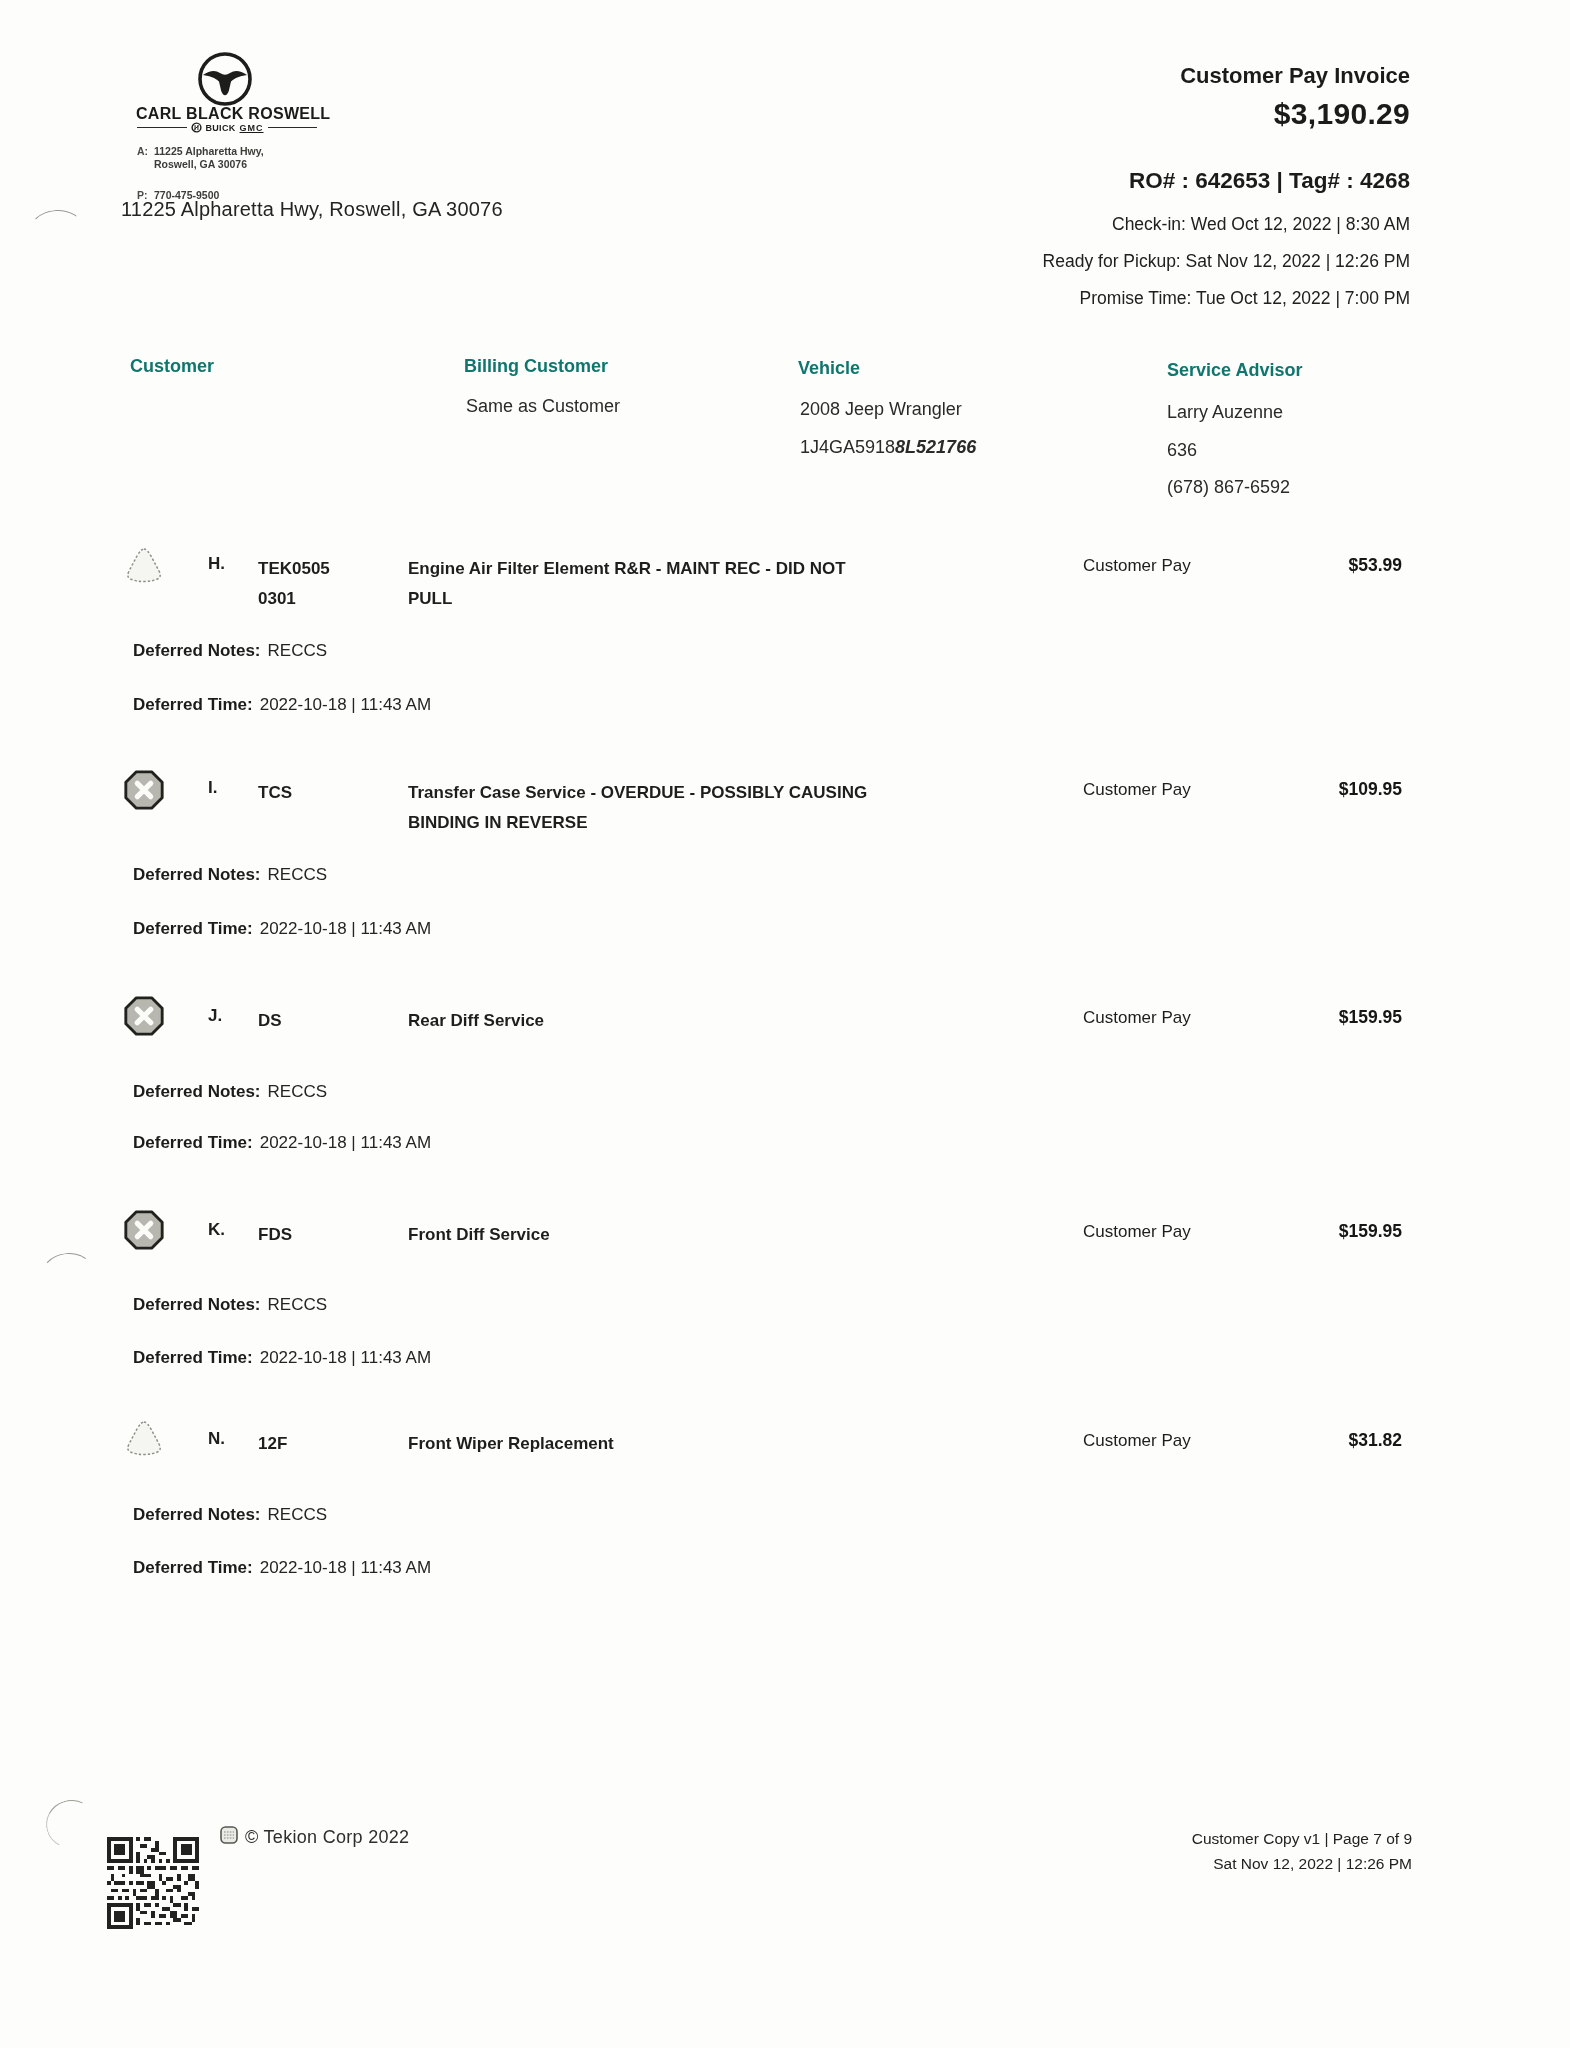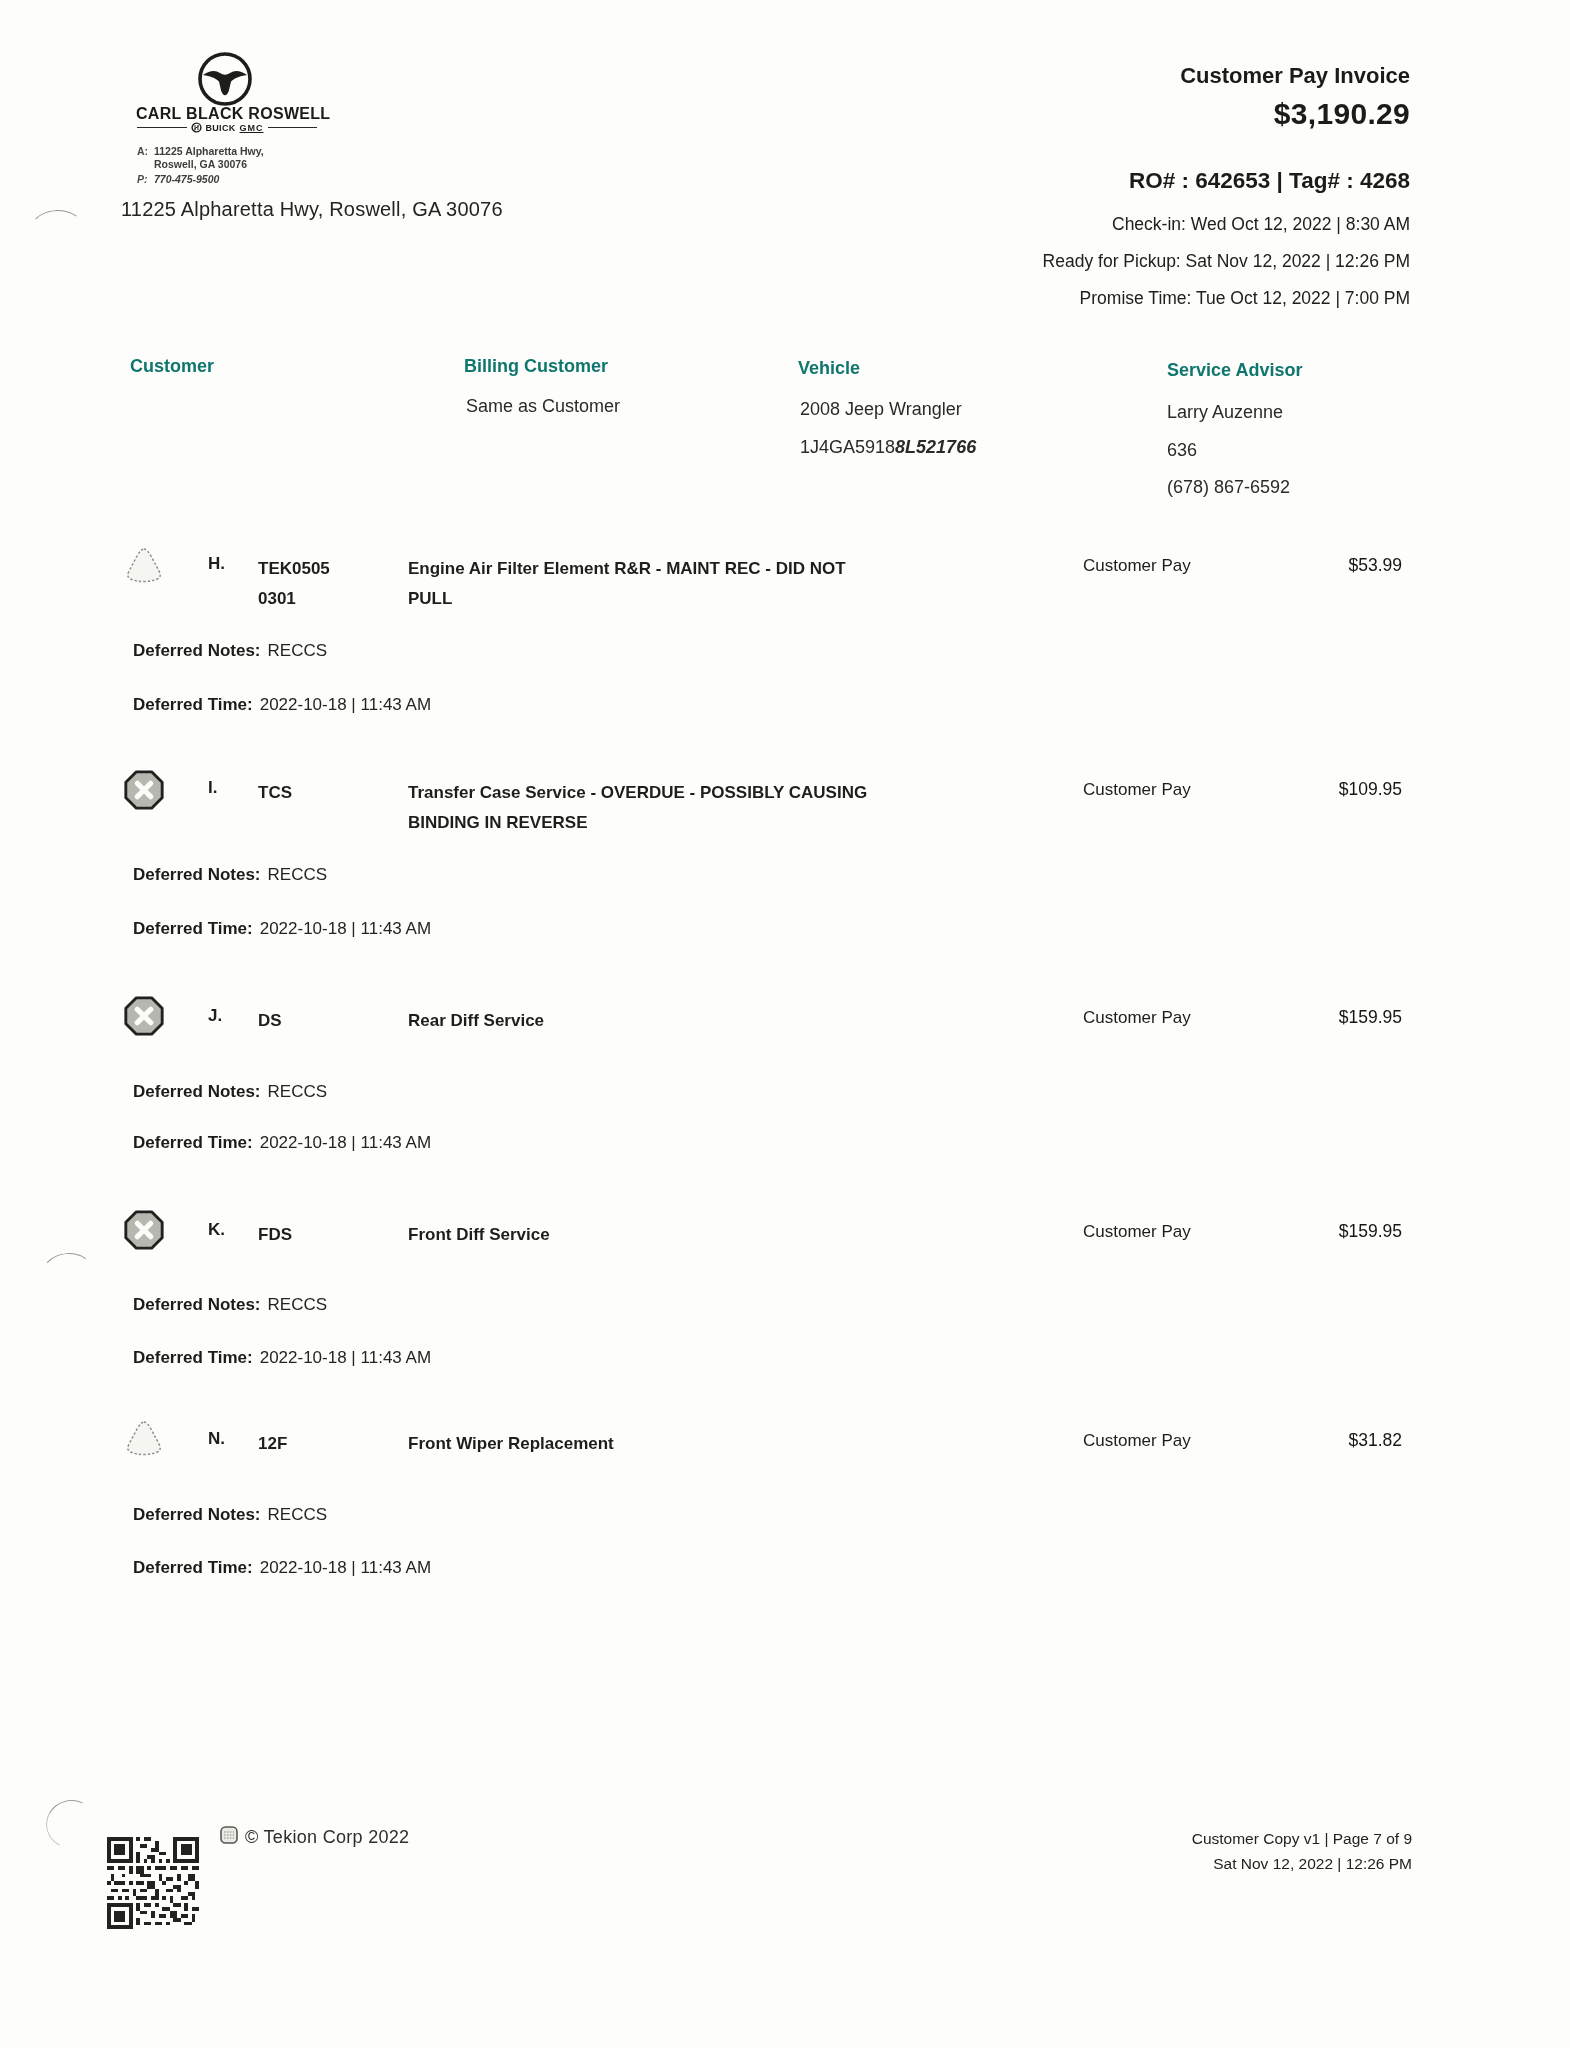--- a/index.html
+++ b/index.html
@@ -25,21 +25,21 @@
   .inv-ro{font-size:22.5px;font-weight:700;}
   .inv-line{font-size:17.5px;color:#20201e;}
   
   .p-head{font-size:18px;font-weight:700;color:#0f766e;}
   .p-val{font-size:18px;color:#2a2a28;}
   
   .li-letter{left:208px;font-size:17px;font-weight:700;}
   .li-code{left:258px;width:150px;font-size:17px;font-weight:700;line-height:30px;}
   .li-desc{left:408px;width:640px;font-size:17px;font-weight:700;line-height:30px;}
   .li-pay{left:1083px;font-size:17px;color:#1d1d1b;}
-  .li-amt{left:1144px;width:258px;text-align:right;font-size:17.5px;color:#161614;}
+  .li-amt{left:1144px;width:258px;text-align:right;font-size:17.5px;color:#161614;font-weight:bold;}
   .li-icon{left:122px;width:44px;height:44px;}
   .def-line{left:133px;font-size:17px;color:#242422;}
   .def-lab{font-weight:700;margin-right:7px;color:#1c1c1a;}
   
   .foot-left{left:245px;top:1827px;font-size:18px;color:#2e2e2c;letter-spacing:.3px;}
   .foot-right{right:158px;top:1826px;text-align:right;font-size:15.5px;line-height:25px;color:#222220;}
   
   .arc{border:1.6px solid transparent;border-top-color:#77776f;border-radius:50%;opacity:.75;}
   .arc2{border:1.6px solid transparent;border-top-color:#88887f;border-left-color:#b5b5ac;border-radius:50%;opacity:.8;}
 </style>
@@ -67,21 +67,21 @@
           <path d="M3 6.6 L7 3.4 M3.7 2.8v4.6 M6.3 2.8v4.6" stroke="#1d1d1b" stroke-width=".9"></path>
         </svg>
     </span>
     <span class="txt">BUICK</span>
     <span class="txt" style="text-decoration:underline;letter-spacing:1px;">GMC</span>
     <span class="rule"></span>
   </div>
   <div class="abs addr" style="left:137px;top:145px;">
     <div><span class="lab">A:</span><span>11225 Alpharetta Hwy,</span></div>
     <div style="padding-left:17px;">Roswell, GA 30076</div>
-    <div style="margin-top:2px;font-style:italic;"><span class="lab">P:</span><span>770-475-9500</span></div>
+    <div style="margin-top:18px;"><span class="lab">P:</span><span>770-475-9500</span></div>
   </div>
   <div class="abs big-address" style="left:121px;top:198px;">11225 Alpharetta Hwy, Roswell, GA 30076</div>
 
   <div class="abs rhead inv-title" style="top:63px;">Customer Pay Invoice</div>
   <div class="abs rhead inv-total" style="top:97px;">$3,190.29</div>
   <div class="abs rhead inv-ro" style="top:168px;">RO# : 642653 | Tag# : 4268</div>
   <div class="abs rhead inv-line" style="top:214px;">Check-in: Wed Oct 12, 2022 | 8:30 AM</div>
   <div class="abs rhead inv-line" style="top:251px;">Ready for Pickup: Sat Nov 12, 2022 | 12:26 PM</div>
   <div class="abs rhead inv-line" style="top:288px;">Promise Time: Tue Oct 12, 2022 | 7:00 PM</div>
 

